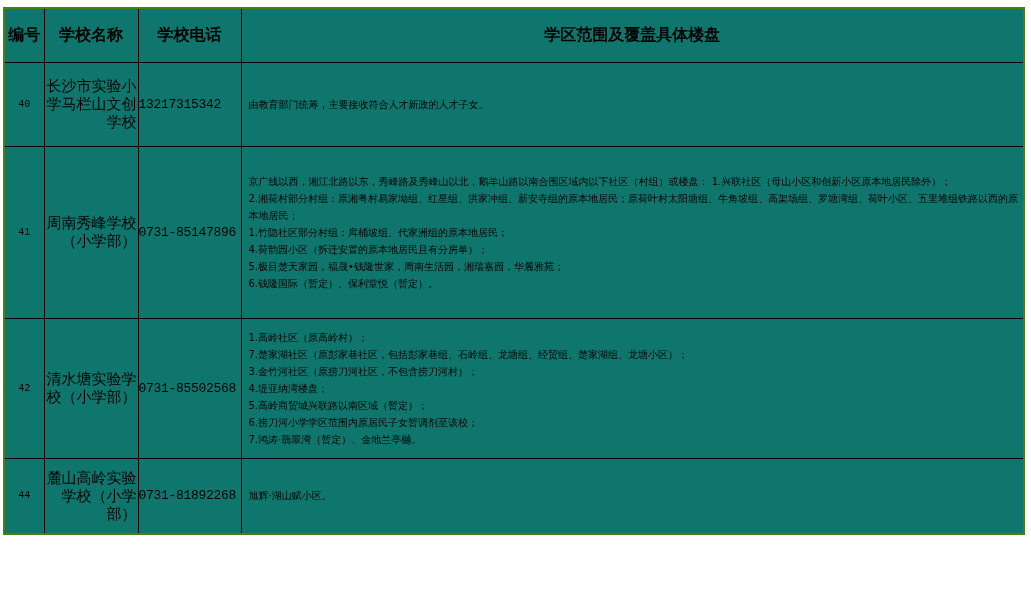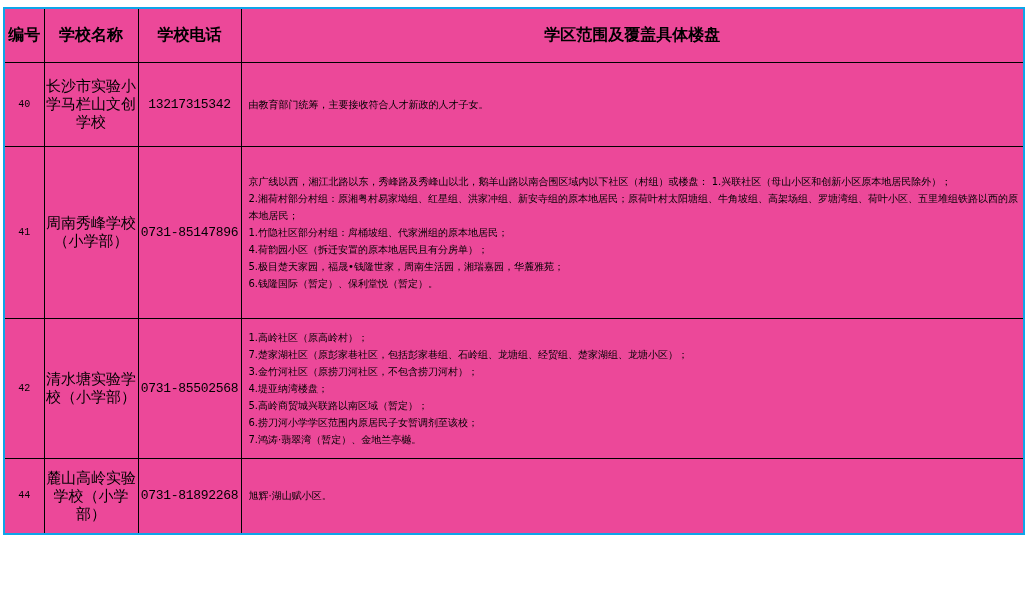--- a/index.html
+++ b/index.html
@@ -12,22 +12,22 @@
   }
   .sheet {
     position: absolute;
     left: 3px;
     top: 7px;
   }
   table.district-table {
     border-collapse: collapse;
     table-layout: fixed;
     width: 1020px;
-    border: 2px solid #0ea5e9;
-    background: #ec4899;
+    border: 2px solid #4d7c0f;
+    background: #0f766e;
     color: #000000;
   }
   .district-table th,
   .district-table td {
     border: 1px solid #000000;
     vertical-align: middle;
     overflow: hidden;
   }
   .district-table th {
     font-family: "DejaVu Sans", sans-serif;
@@ -39,29 +39,28 @@
   td.cell-id {
     font-family: "Liberation Mono", "DejaVu Sans Mono", monospace;
     font-size: 10px;
     text-align: center;
     padding: 11px;
   }
   td.cell-name {
     font-family: "DejaVu Sans", sans-serif;
     font-size: 15px;
     line-height: 18px;
-    text-align: center;
+    text-align: right;
     padding: 0 1px;
     word-break: normal;
   }
   td.cell-phone {
     font-family: "Liberation Mono", "DejaVu Sans Mono", monospace;
     font-size: 13px;
     letter-spacing: -0.3px;
-    text-align: center;
     white-space: nowrap;
     padding: 0;
   }
   td.cell-details {
     font-family: "DejaVu Sans", sans-serif;
     font-size: 10px;
     line-height: 17px;
     text-align: left;
     padding: 2px 2px 2px 7px;
   }

